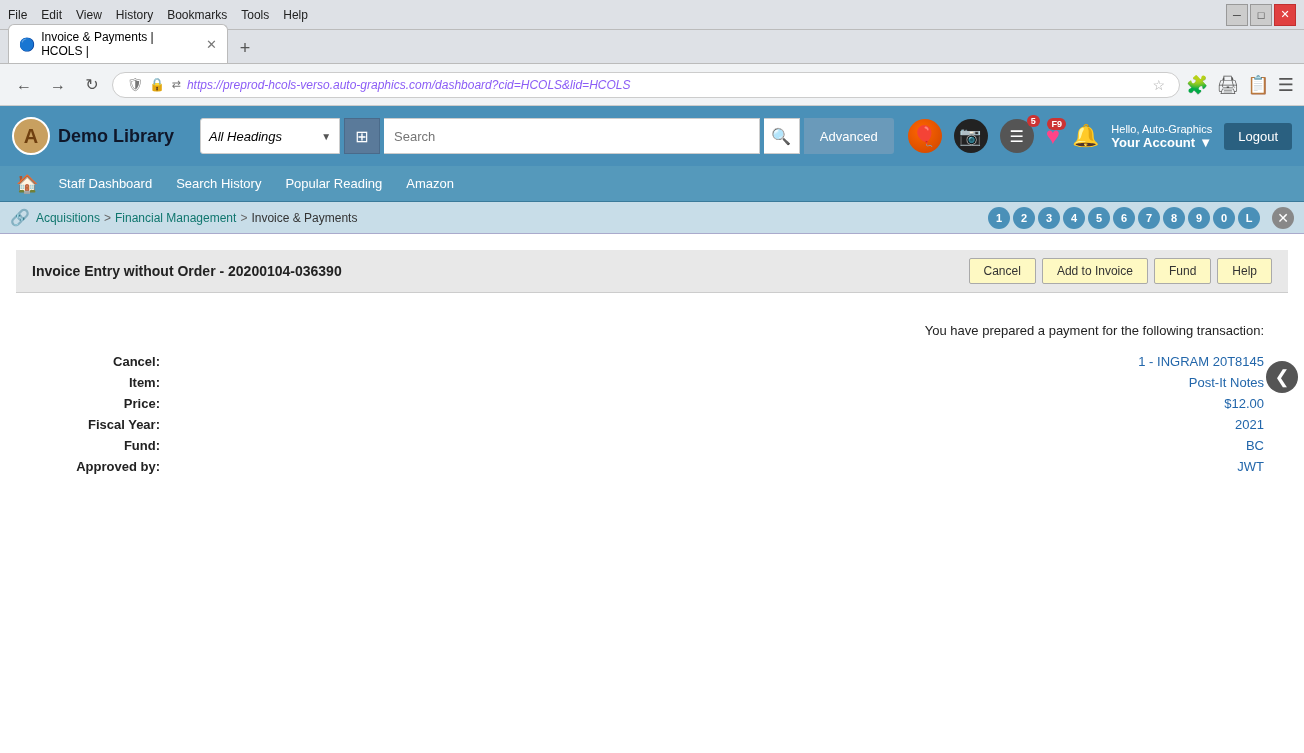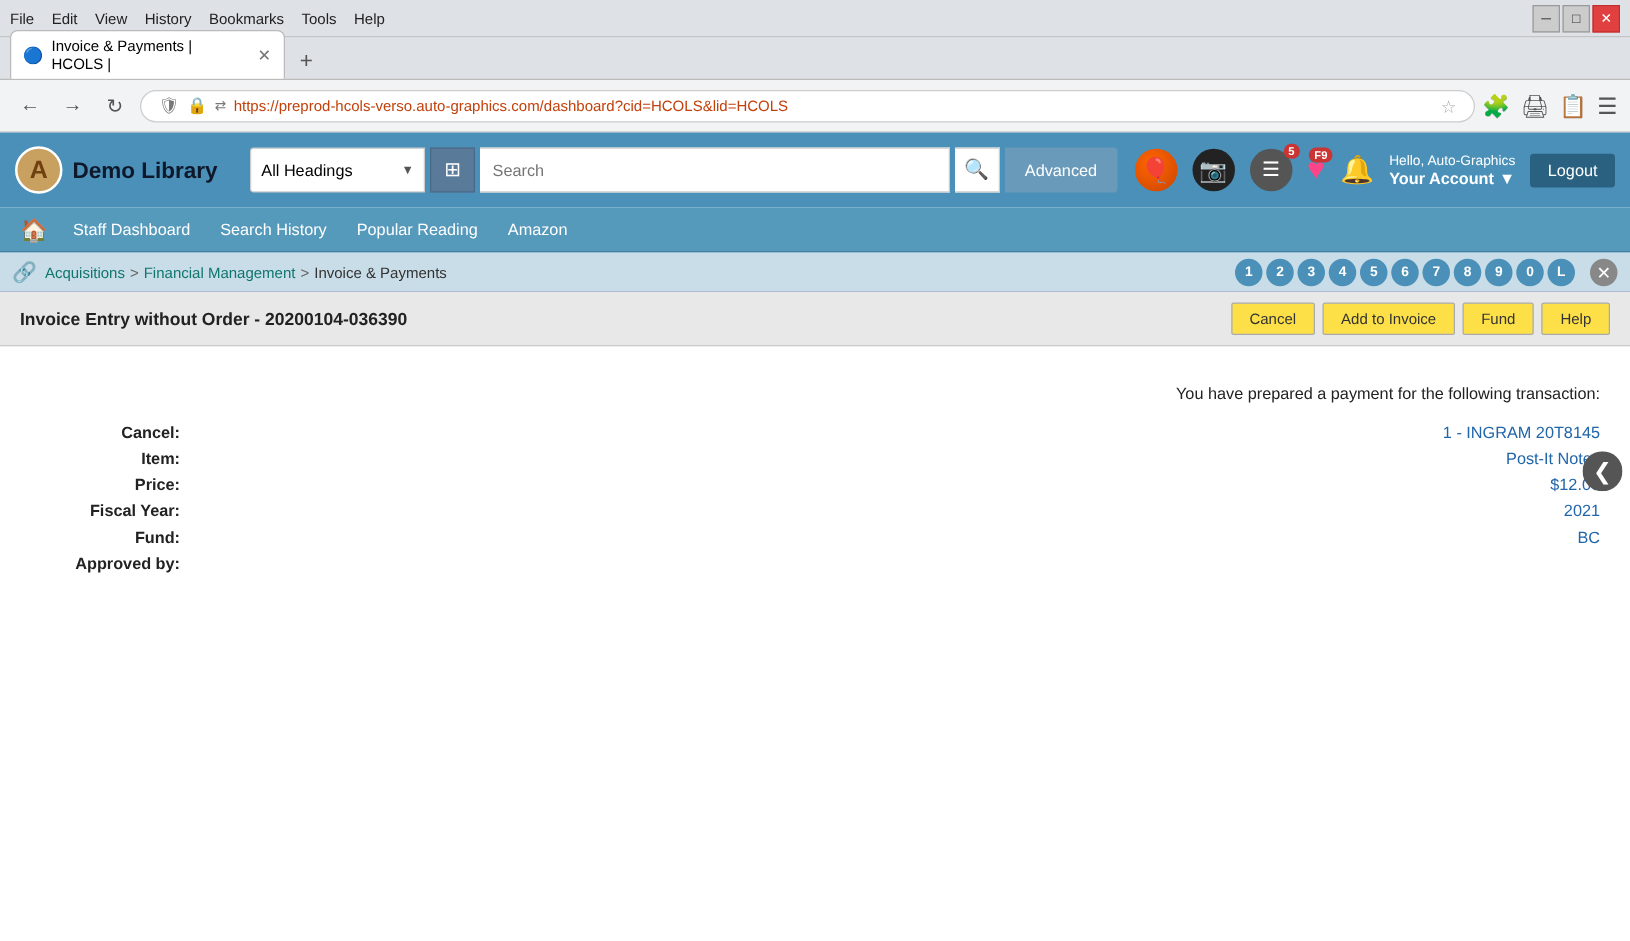--- a/index.html
+++ b/index.html
@@ -95,21 +95,21 @@
       background: #fff;
       border: 1px solid #ccc;
       border-radius: 20px;
       padding: 4px 14px;
       font-size: 12px;
       color: #333;
       display: flex;
       align-items: center;
       gap: 6px;
     }
-    .address-text { flex: 1; color: #c2410c; }
+    .address-text { flex: 1; color: #8b5cf6; font-style: italic; }
     .browser-extra-icons {
       display: flex;
       gap: 8px;
       align-items: center;
       color: #555;
       font-size: 16px;
     }
 
     
     .app-header {
@@ -144,20 +144,21 @@
       border: 1px solid #ccc;
       border-radius: 3px 0 0 3px;
       height: 36px;
       padding: 0 8px;
       font-size: 13px;
       display: flex;
       align-items: center;
       gap: 6px;
       cursor: pointer;
       min-width: 140px;
+      font-style: italic;
     }
     .heading-select .chevron { font-size: 10px; color: #555; margin-left: auto; }
     .db-icon-btn {
       background: #5a7a9a;
       border: 1px solid #4a6a8a;
       height: 36px;
       width: 36px;
       display: flex; align-items: center; justify-content: center;
       color: white;
       font-size: 16px;
@@ -330,21 +331,21 @@
       align-items: center;
       justify-content: center;
       font-size: 14px;
       cursor: pointer;
       margin-left: 6px;
     }
 
     
     .main-content {
       background: #fff;
-      padding: 0;
+      padding: 16px;
       position: relative;
     }
     .invoice-header {
       background: #e8e8e8;
       padding: 8px 16px;
       display: flex;
       align-items: center;
       justify-content: space-between;
       border-bottom: 1px solid #ccc;
     }
@@ -354,21 +355,21 @@
       color: #222;
     }
     .invoice-actions {
       display: flex;
       gap: 6px;
     }
     .action-btn {
       padding: 5px 14px;
       font-size: 12px;
       border: 1px solid #aaa;
-      background: #fde047;
+      background: #fef9c3;
       cursor: pointer;
       border-radius: 2px;
       color: #333;
     }
 
     .invoice-body {
       padding: 30px 24px;
       text-align: right;
     }
     .transaction-summary {
@@ -571,17 +572,18 @@
       <span class="detail-value">1 - INGRAM 20T8145</span>
       <span class="detail-label">Item:</span>
       <span class="detail-value">Post-It Notes</span>
       <span class="detail-label">Price:</span>
       <span class="detail-value">$12.00</span>
       <span class="detail-label">Fiscal Year:</span>
       <span class="detail-value">2021</span>
       <span class="detail-label">Fund:</span>
       <span class="detail-value">BC</span>
       <span class="detail-label">Approved by:</span>
+      <span class="detail-value">JWT</span>
     </div>
   </div>
 </div>
 
 <button class="back-arrow-btn">❮</button>
 
 </body></html>

